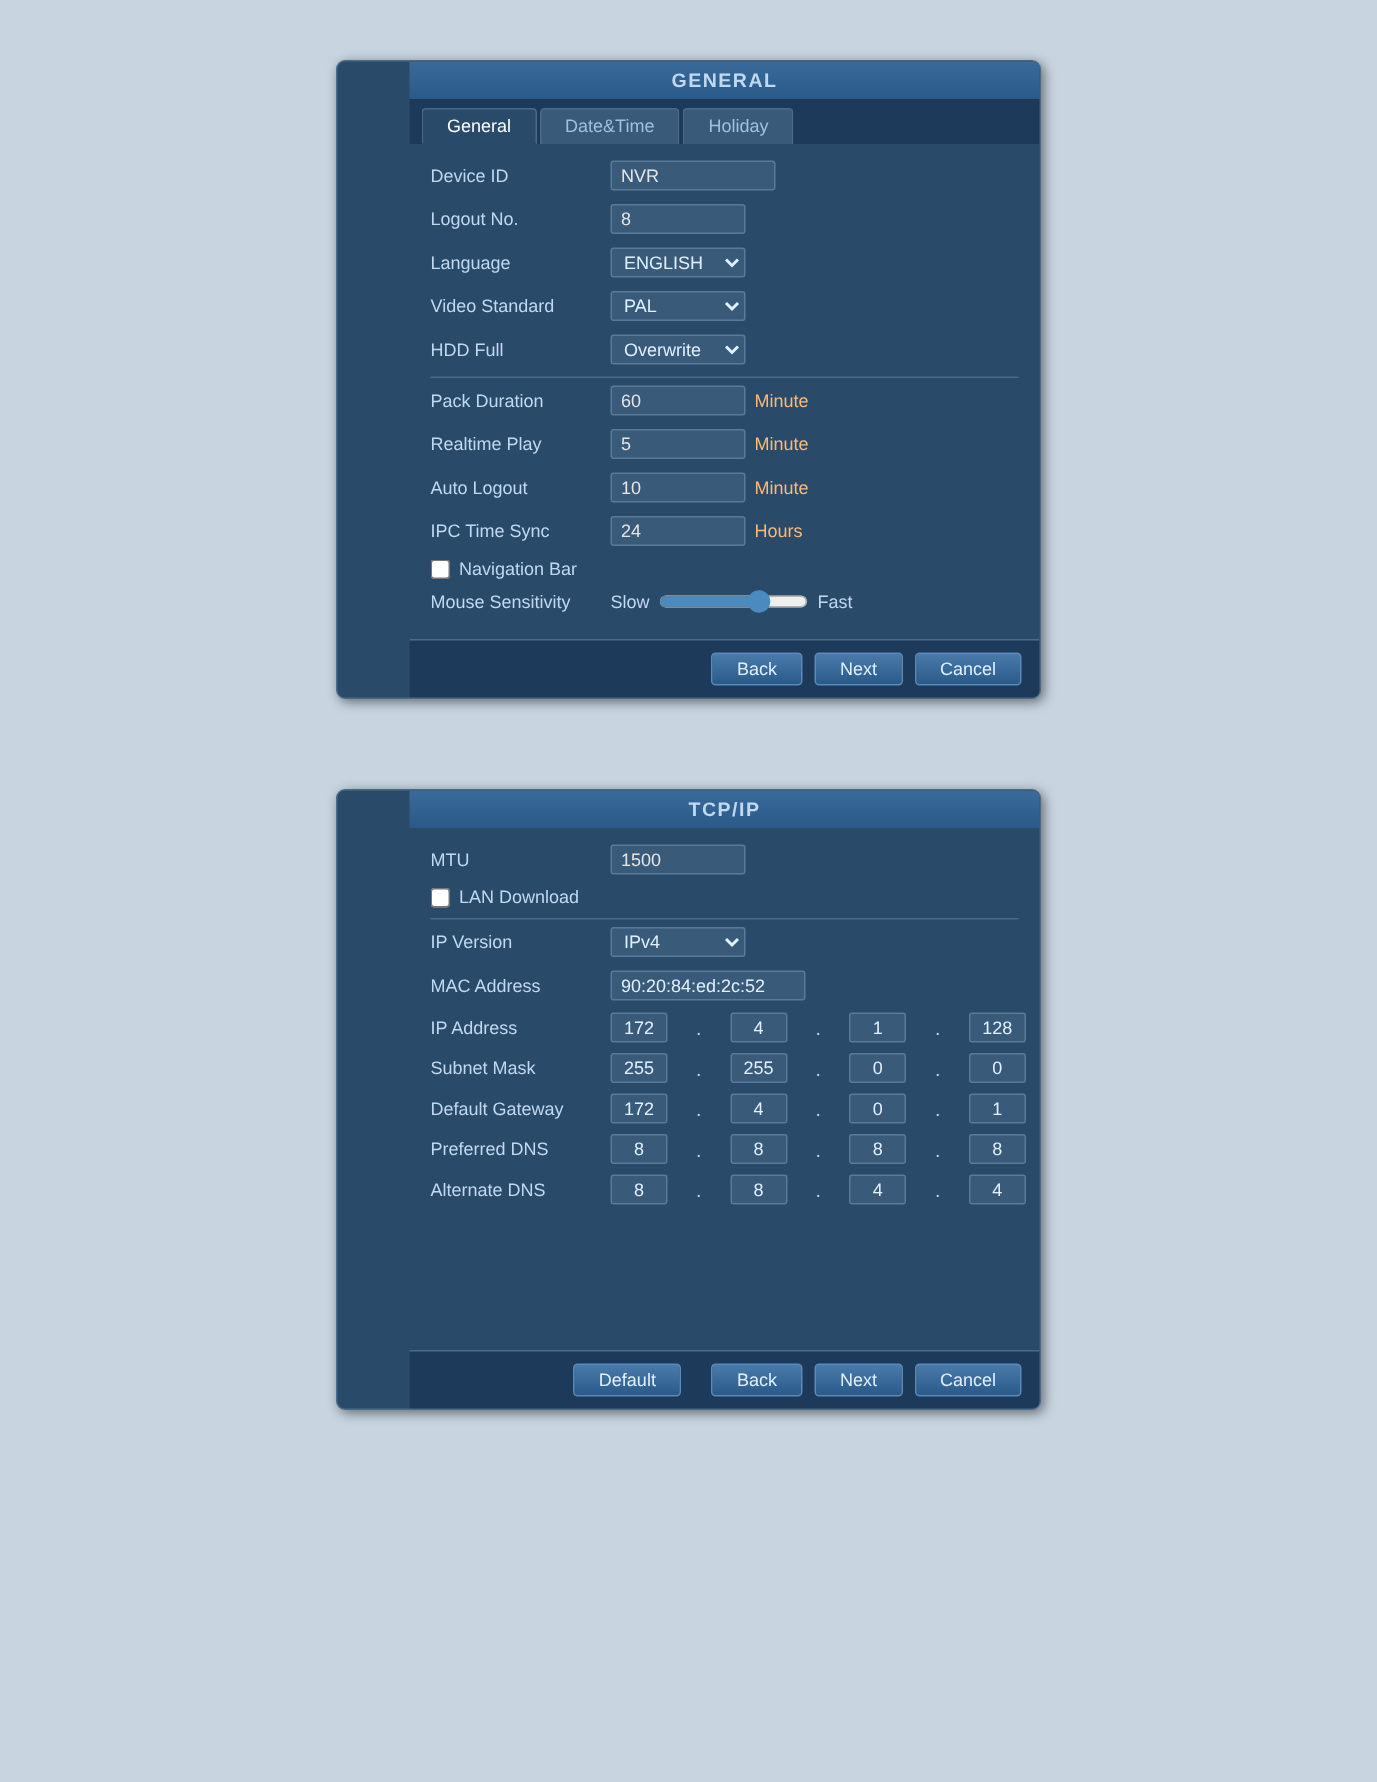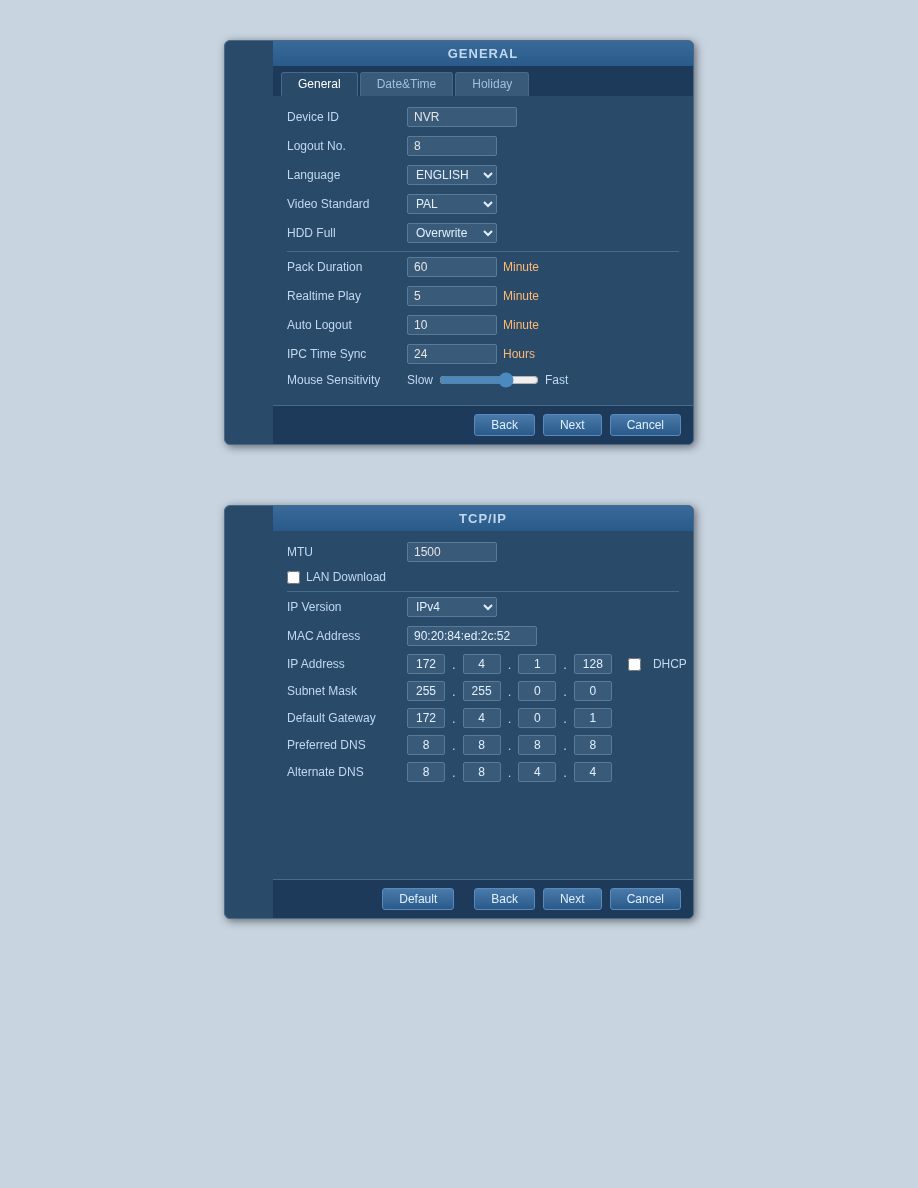--- a/index.html
+++ b/index.html
@@ -201,21 +201,21 @@
     
     .ip-row {
       display: flex;
       align-items: center;
       margin-bottom: 7px;
     }
 
     .ip-input-group {
       display: flex;
       align-items: center;
-      gap: 6px;
+      gap: 18px;
     }
 
     .ip-octet {
       background: #3a5a7a;
       border: 1px solid #5a7a9a;
       color: #e0f0ff;
       font-size: 12px;
       padding: 2px 4px;
       height: 20px;
       border-radius: 2px;
@@ -315,20 +315,24 @@
           <input class="form-input" type="text" value="10" style="">
           <span class="form-unit">Minute</span>
         </div>
 
         <div class="form-row">
           <span class="form-label">IPC Time Sync</span>
           <input class="form-input" type="text" value="24" style="">
           <span class="form-unit">Hours</span>
         </div>
 
+        <div class="checkbox-row">
+          <input type="checkbox" class="form-checkbox" style="">
+          <span class="checkbox-label">Navigation Bar</span>
+        </div>
 
         <div class="slider-row">
           <span class="slider-label">Mouse Sensitivity</span>
           <span class="slider-min-label">Slow</span>
           <input type="range" class="form-slider" min="0" max="10" value="7" style="">
           <span class="slider-max-label">Fast</span>
         </div>
       </div>
     </div>
     <div class="dialog-footer">

